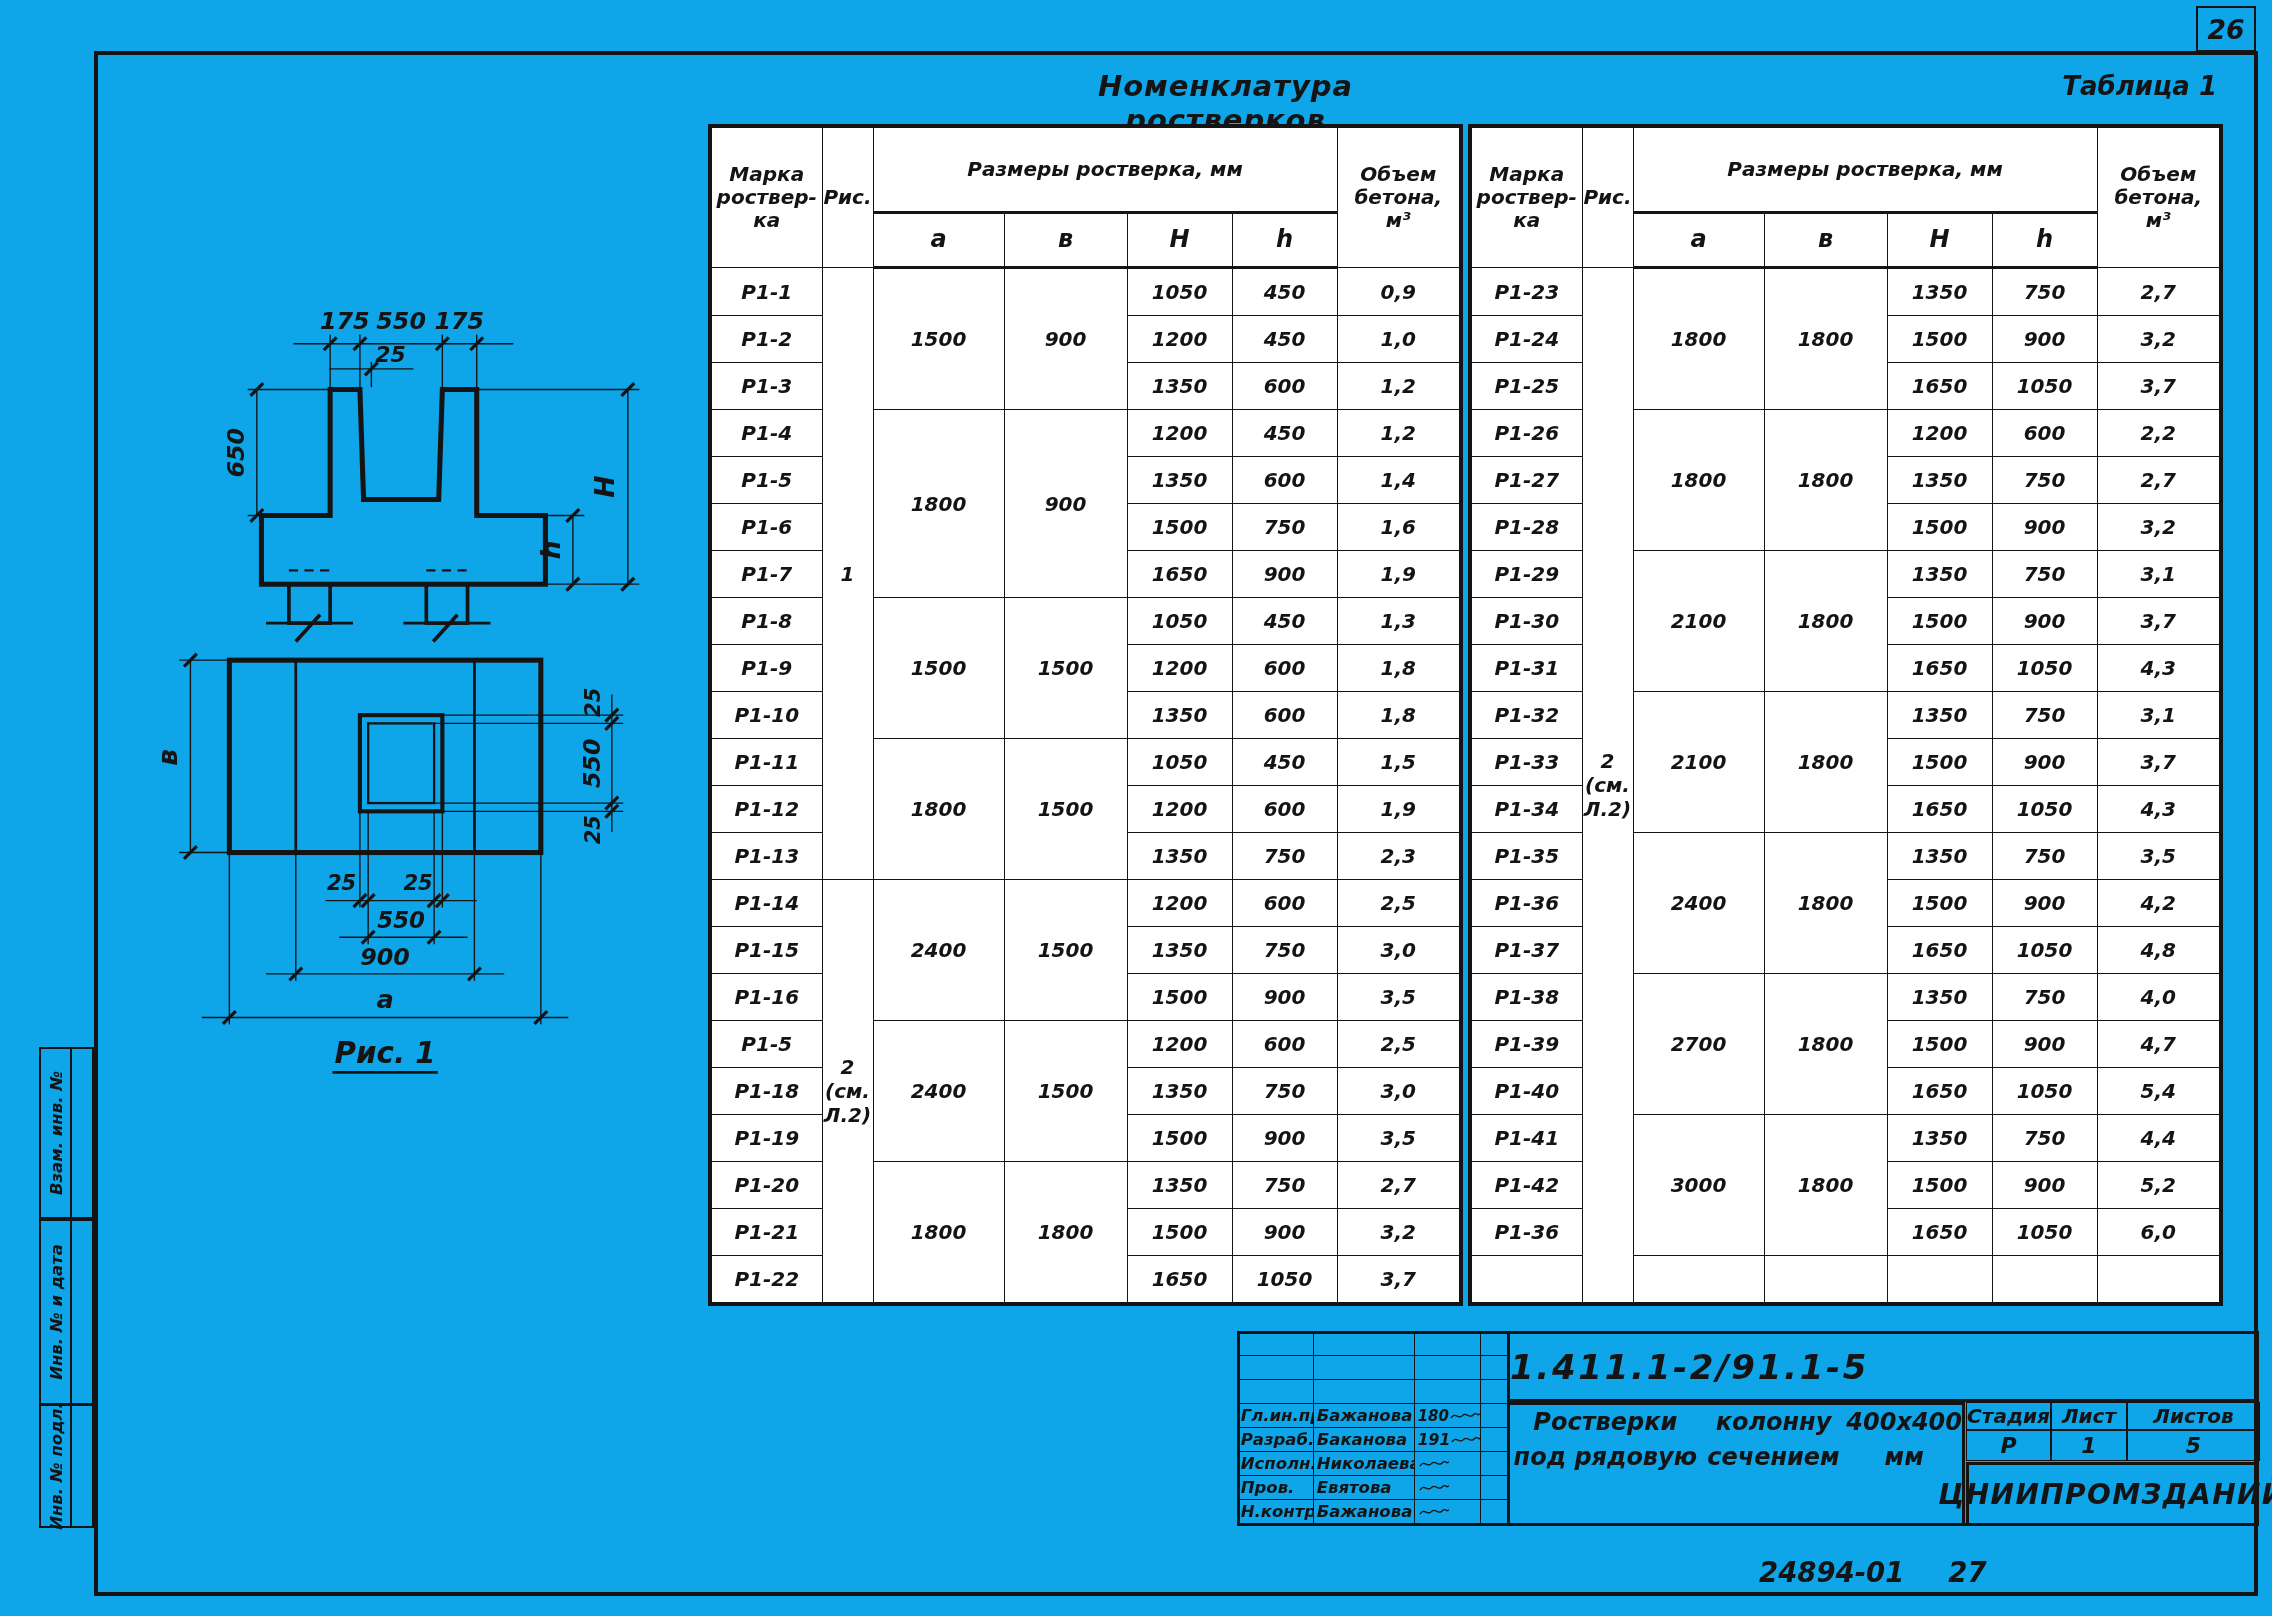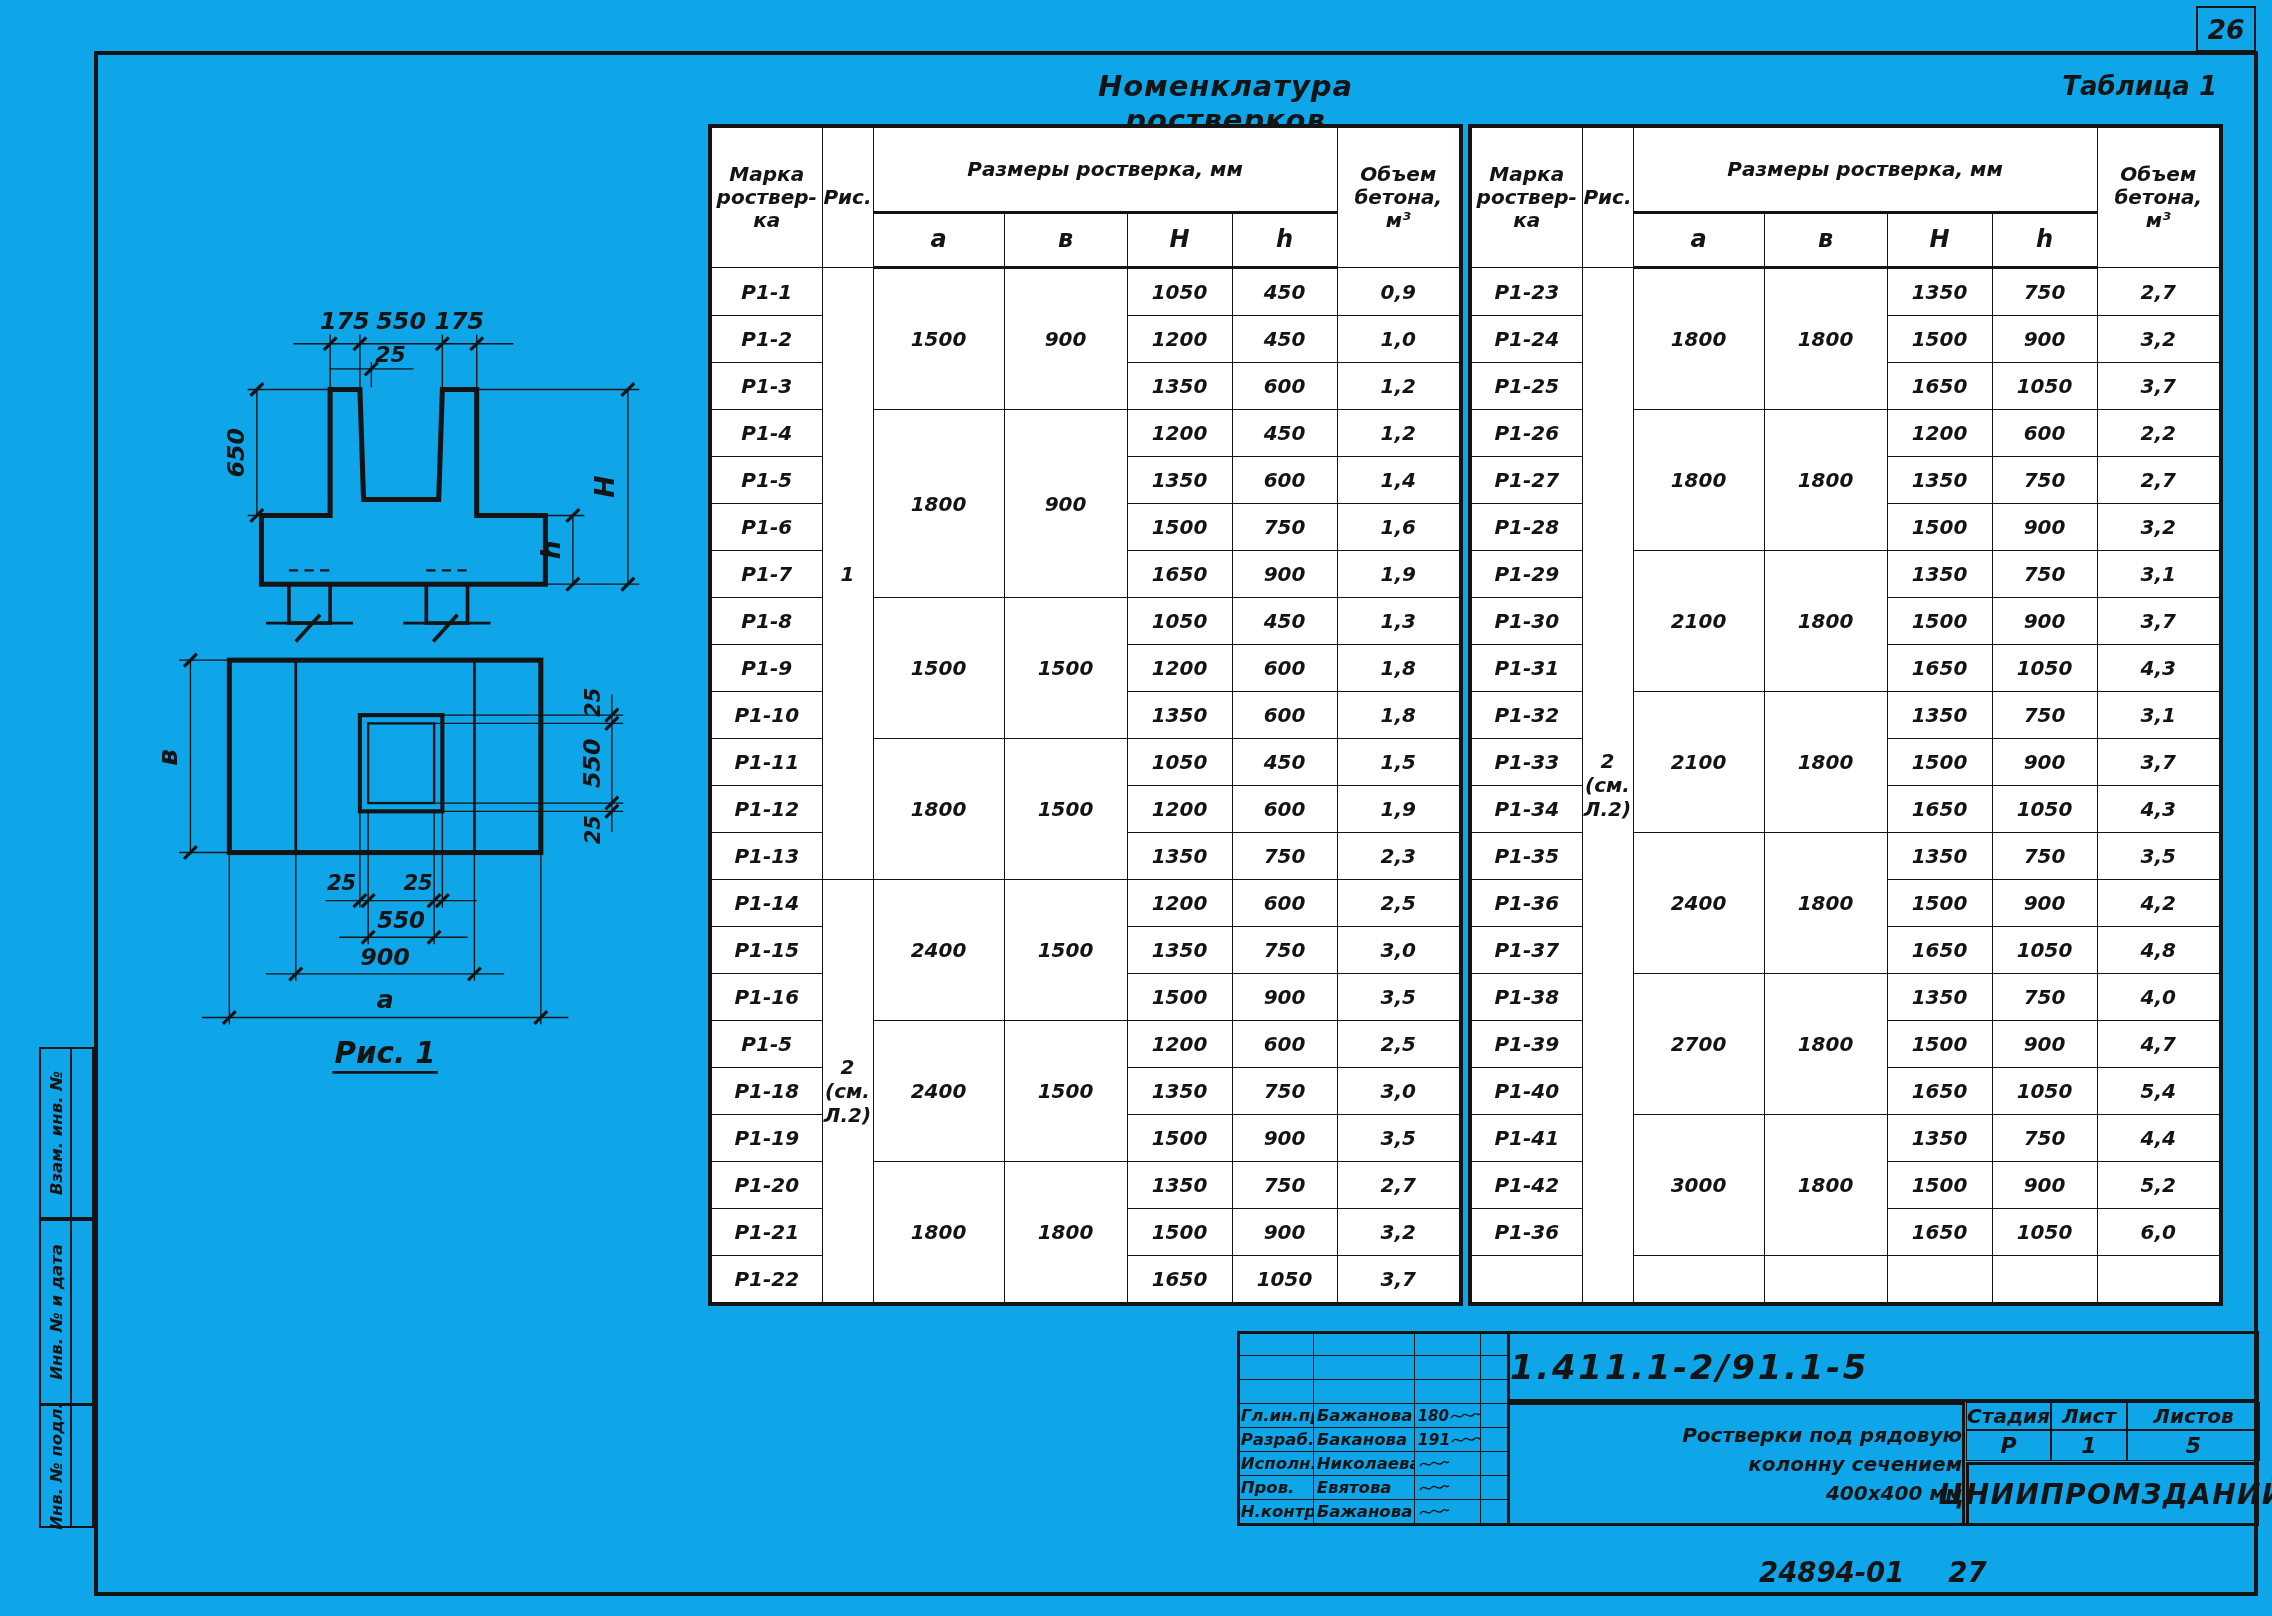--- a/index.html
+++ b/index.html
@@ -35,21 +35,21 @@
   td.num{font-size:20px;}
   
   svg .ink{stroke:#141414;fill:none;}
   svg text{font-family:"DejaVu Sans",sans-serif;font-style:italic;font-weight:bold;fill:#141414;}
   
   .tb-box{border:3.2px solid #141414;box-sizing:border-box;}
   .sig-table{border-collapse:collapse;table-layout:fixed;width:271px;}
   .sig-table td{border:1.8px solid #141414;padding:0 2.7px;font-size:16.5px;white-space:nowrap;overflow:hidden;text-align:left;}
   .sig-table td.sigv{font-size:15.6px;}
   .doc-number{display:flex;align-items:center;justify-content:flex-start;font-size:34px;letter-spacing:2.7px;}
-  .proj-title{display:flex;flex-direction:column;align-items:flex-end;justify-content:center;font-size:20px;line-height:1.45;text-align:center;}
+  .proj-title{display:flex;flex-direction:row;align-items:flex-start;justify-content:center;font-size:24px;line-height:1.45;text-align:center;}
   .stage-grid{display:grid;grid-template-columns:85px 76px 133px;grid-template-rows:28px 31px;}
   .stage-grid div{border:1.8px solid #141414;display:flex;align-items:center;justify-content:center;font-size:20px;}
   .org-cell{display:flex;align-items:center;justify-content:center;font-size:28px;letter-spacing:1.4px;}
   .footer-num{left:1759px;top:1556px;width:321px;font-size:27.5px;display:flex;}
   .footer-num .pg{margin-left:44px;}
 </style>
 </head>
 <body>
 
 <div class="sheet">

